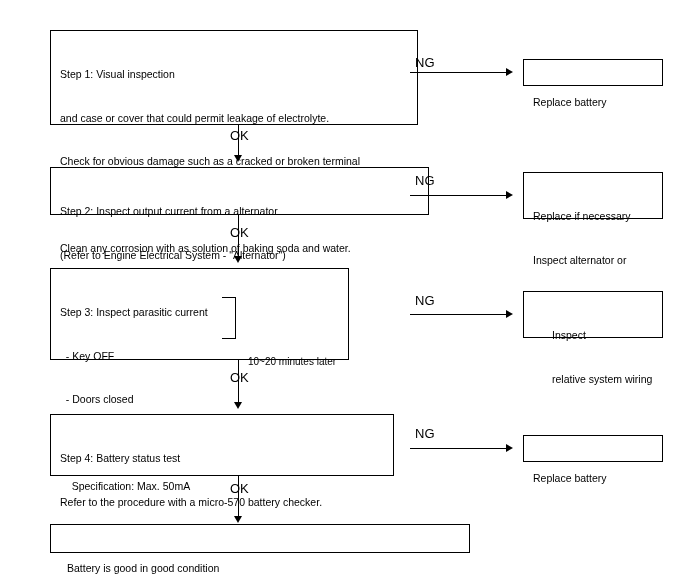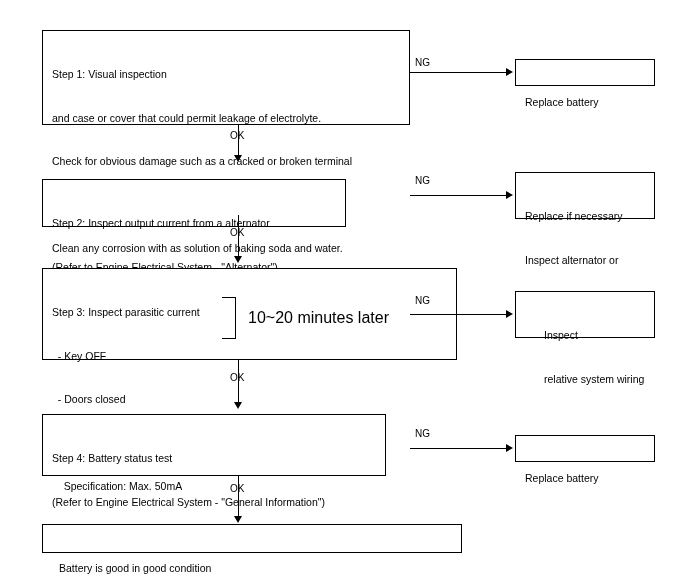--- a/index.html
+++ b/index.html
@@ -20,28 +20,29 @@
   }
   .box {
     position: absolute;
     box-sizing: border-box;
     border: 1px solid #000000;
     background: #ffffff;
     font-size: 10.5px;
     line-height: 14.5px;
     padding: 7px 9px;
     white-space: pre-wrap;
+    margin-left: 8px;
   }
   .box .line {
     display: block;
     white-space: pre;
   }
   .label {
     position: absolute;
-    font-size: 10px;
+    font-size: 13px;
     line-height: 12px;
     color: #000000;
     white-space: pre;
   }
   .vline {
     position: absolute;
     width: 1px;
     background: #000000;
   }
   .hline {
@@ -68,23 +69,24 @@
   .bracket {
     position: absolute;
     box-sizing: border-box;
     border-top: 1px solid #000000;
     border-right: 1px solid #000000;
     border-bottom: 1px solid #000000;
     border-left: 0;
   }
   .note {
     position: absolute;
-    font-size: 16px;
+    font-size: 10px;
     line-height: 13px;
     white-space: pre;
+    margin-top: 44px;
   }
 </style>
 </head>
 <body>
 
 <div id="canvas">
 
   <div class="box" style="left:42px; top:30px; width:368px; height:95px;">
     <span class="line">Step 1: Visual inspection</span>
     <span class="line">and case or cover that could permit leakage of electrolyte.</span>
@@ -97,38 +99,38 @@
   <div class="arrow-right" style="left:506px; top:68px;"></div>
   <div class="label" style="left:415px; top:57px;">NG</div>
   <div class="box" style="left:515px; top:59px; width:140px; height:27px; padding:6px 9px;">
     <span class="line">Replace battery</span>
   </div>
 
   <div class="vline" style="left:238px; top:125px; height:32px;"></div>
   <div class="arrow-down" style="left:234px; top:155px;"></div>
   <div class="label" style="left:230px; top:130px;">OK</div>
 
-  <div class="box" style="left:42px; top:179px; width:304px; height:48px;">
+  <div class="box" style="left:42px; top:167px; width:379px; height:48px;">
     <span class="line">Step 2: Inspect output current from a alternator</span>
     <span class="line">(Refer to Engine Electrical System - "Alternator")</span>
   </div>
 
   <div class="hline" style="left:410px; top:195px; width:98px;"></div>
   <div class="arrow-right" style="left:506px; top:191px;"></div>
   <div class="label" style="left:415px; top:175px;">NG</div>
   <div class="box" style="left:515px; top:172px; width:140px; height:47px;">
     <span class="line">Replace if necessary</span>
     <span class="line">Inspect alternator or</span>
   </div>
 
   <div class="vline" style="left:238px; top:215px; height:43px;"></div>
   <div class="arrow-down" style="left:234px; top:256px;"></div>
   <div class="label" style="left:230px; top:227px;">OK</div>
 
-  <div class="box" style="left:42px; top:268px; width:415px; height:92px;">
+  <div class="box" style="left:42px; top:268px; width:299px; height:92px;">
     <span class="line">Step 3: Inspect parasitic current</span>
     <span class="line">  - Key OFF</span>
     <span class="line">  - Doors closed</span>
     <span class="line">  - Hood swich OFF</span>
     <span class="line">    Specification: Max. 50mA</span>
   </div>
   <div class="bracket" style="left:222px; top:297px; width:14px; height:42px;"></div>
   <div class="note" style="left:248px; top:311px;">10~20 minutes later</div>
 
   <div class="hline" style="left:410px; top:314px; width:98px;"></div>
@@ -138,20 +140,21 @@
     <span class="line">Inspect</span>
     <span class="line">relative system wiring</span>
   </div>
 
   <div class="vline" style="left:238px; top:360px; height:44px;"></div>
   <div class="arrow-down" style="left:234px; top:402px;"></div>
   <div class="label" style="left:230px; top:372px;">OK</div>
 
   <div class="box" style="left:42px; top:414px; width:344px; height:62px;">
     <span class="line">Step 4: Battery status test</span>
+    <span class="line">Refer to the procedure with a micro-570 battery checker.</span>
     <span class="line">(Refer to Engine Electrical System - "General Information")</span>
   </div>
 
   <div class="hline" style="left:410px; top:448px; width:98px;"></div>
   <div class="arrow-right" style="left:506px; top:444px;"></div>
   <div class="label" style="left:415px; top:428px;">NG</div>
   <div class="box" style="left:515px; top:435px; width:140px; height:27px; padding:6px 9px;">
     <span class="line">Replace battery</span>
   </div>
 

